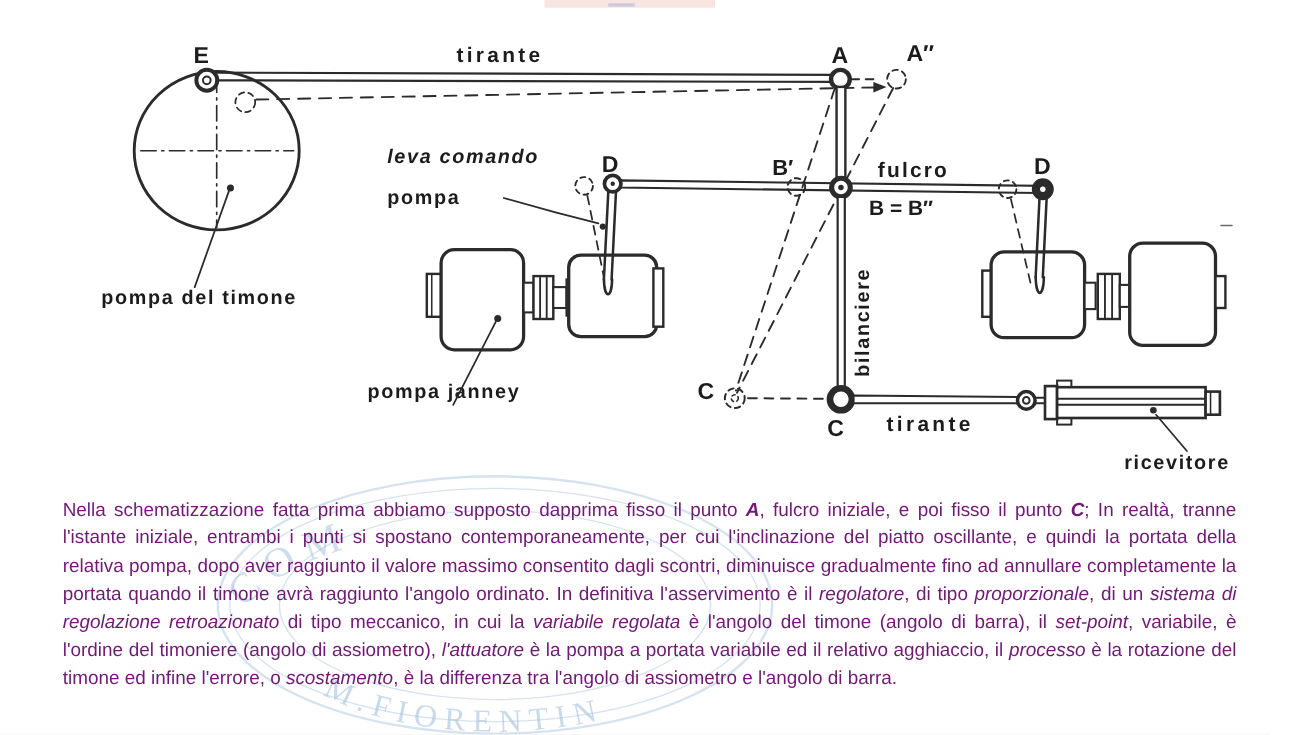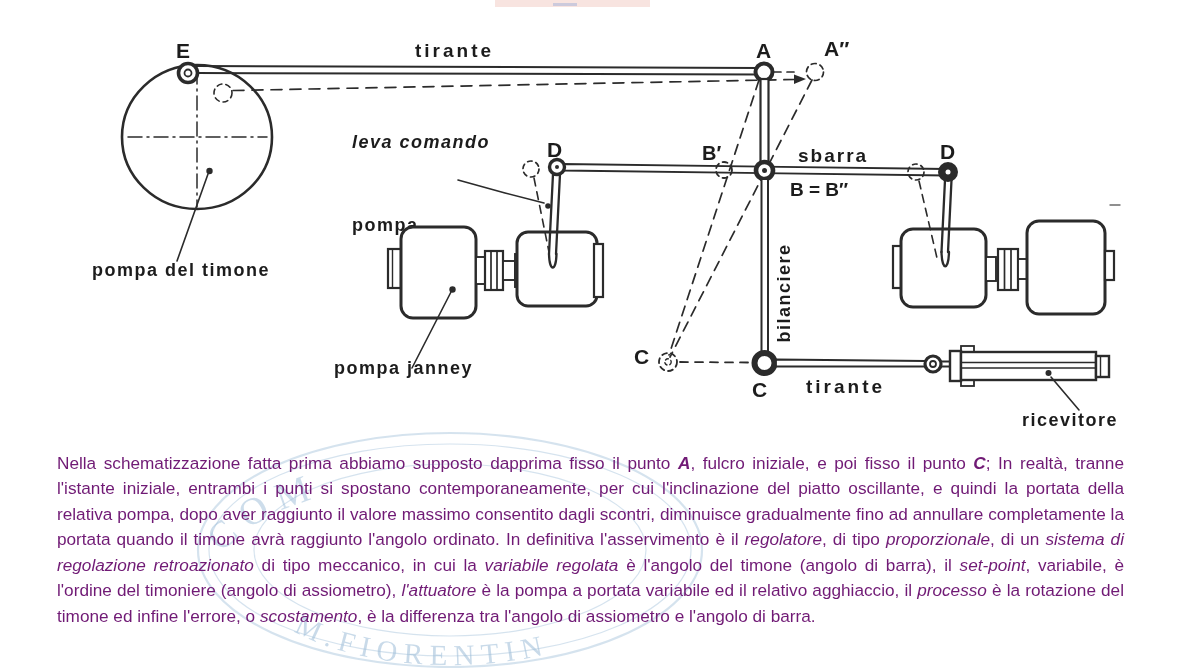--- a/index.html
+++ b/index.html
@@ -176,29 +176,29 @@
       <polyline points="458,180 505,193 544,203" stroke-width="1.6"></polyline>
       <line x1="1110" y1="205" x2="1120" y2="205" stroke-width="1.4" opacity="0.7"></line>
     </g>
   </svg>
 
   <div class="fig-label pt" style="left:176px;top:40px;">E</div>
   <div class="fig-label word" style="left:415px;top:41px;">tirante</div>
   <div class="fig-label pt" style="left:756px;top:40px;">A</div>
   <div class="fig-label pt" style="left:824px;top:38px;">A″</div>
   <div class="fig-label word2" style="left:352px;top:133px;font-style:italic;">leva comando</div>
-  <div class="fig-label word2" style="left:352px;top:170px;margin-top:46px;">pompa</div>
+  <div class="fig-label word2" style="left:352px;top:170px;">pompa</div>
   <div class="fig-label pt" style="left:547px;top:139px;">D</div>
   <div class="fig-label pt" style="left:702px;top:143px;font-size:20px;">B′</div>
-  <div class="fig-label word" style="left:798px;top:146px;letter-spacing:2px;">sbarra</div>
+  <div class="fig-label word" style="left:798px;top:146px;letter-spacing:2px;">fulcro</div>
   <div class="fig-label" style="left:774px;top:180px;font-size:19px;margin-left:16px;">B = B″</div>
   <div class="fig-label pt" style="left:940px;top:141px;">D</div>
   <div class="fig-label word2 rot" style="left:784px;top:293px;">bilanciere</div>
   <div class="fig-label pt" style="left:634px;top:346px;">C</div>
   <div class="fig-label pt" style="left:752px;top:379px;">C</div>
   <div class="fig-label word" style="left:806px;top:377px;">tirante</div>
   <div class="fig-label word2" style="left:92px;top:261px;">pompa del timone</div>
-  <div class="fig-label word2" style="left:334px;top:359px;text-align:right;">pompa janney</div>
+  <div class="fig-label word2" style="left:334px;top:347px;text-align:right;">pompa janney</div>
   <div class="fig-label word2" style="left:1022px;top:411px;">ricevitore</div>
 
   <div class="body-text"><span>Nella schematizzazione fatta prima abbiamo supposto dapprima fisso il punto </span><span style="font-style: italic; font-weight: bold;">A</span><span>, fulcro iniziale, e poi fisso il punto </span><span style="font-style: italic; font-weight: bold;">C</span><span>; In realtà, tranne l'istante iniziale, entrambi i punti si spostano contemporaneamente, per cui l'inclinazione del piatto oscillante, e quindi la portata della relativa pompa, dopo aver raggiunto il valore massimo consentito dagli scontri, diminuisce gradualmente fino ad annullare completamente la portata quando il timone avrà raggiunto l'angolo ordinato. In definitiva l'asservimento è il </span><span style="font-style: italic;">regolatore</span><span>, di tipo </span><span style="font-style: italic;">proporzionale</span><span>, di un </span><span style="font-style: italic;">sistema di regolazione retroazionato</span><span> di tipo meccanico, in cui la </span><span style="font-style: italic;">variabile regolata</span><span> è l'angolo del timone (angolo di barra), il </span><span style="font-style: italic;">set-point</span><span>, variabile, è l'ordine del timoniere (angolo di assiometro), </span><span style="font-style: italic;">l'attuatore</span><span> è la pompa a portata variabile ed il relativo agghiaccio, il </span><span style="font-style: italic;">processo</span><span> è la rotazione del timone ed infine l'errore, o </span><span style="font-style: italic;">scostamento</span><span>, è la differenza tra l'angolo di assiometro e l'angolo di barra.</span></div>
 
 </div>
 
 </body></html>

